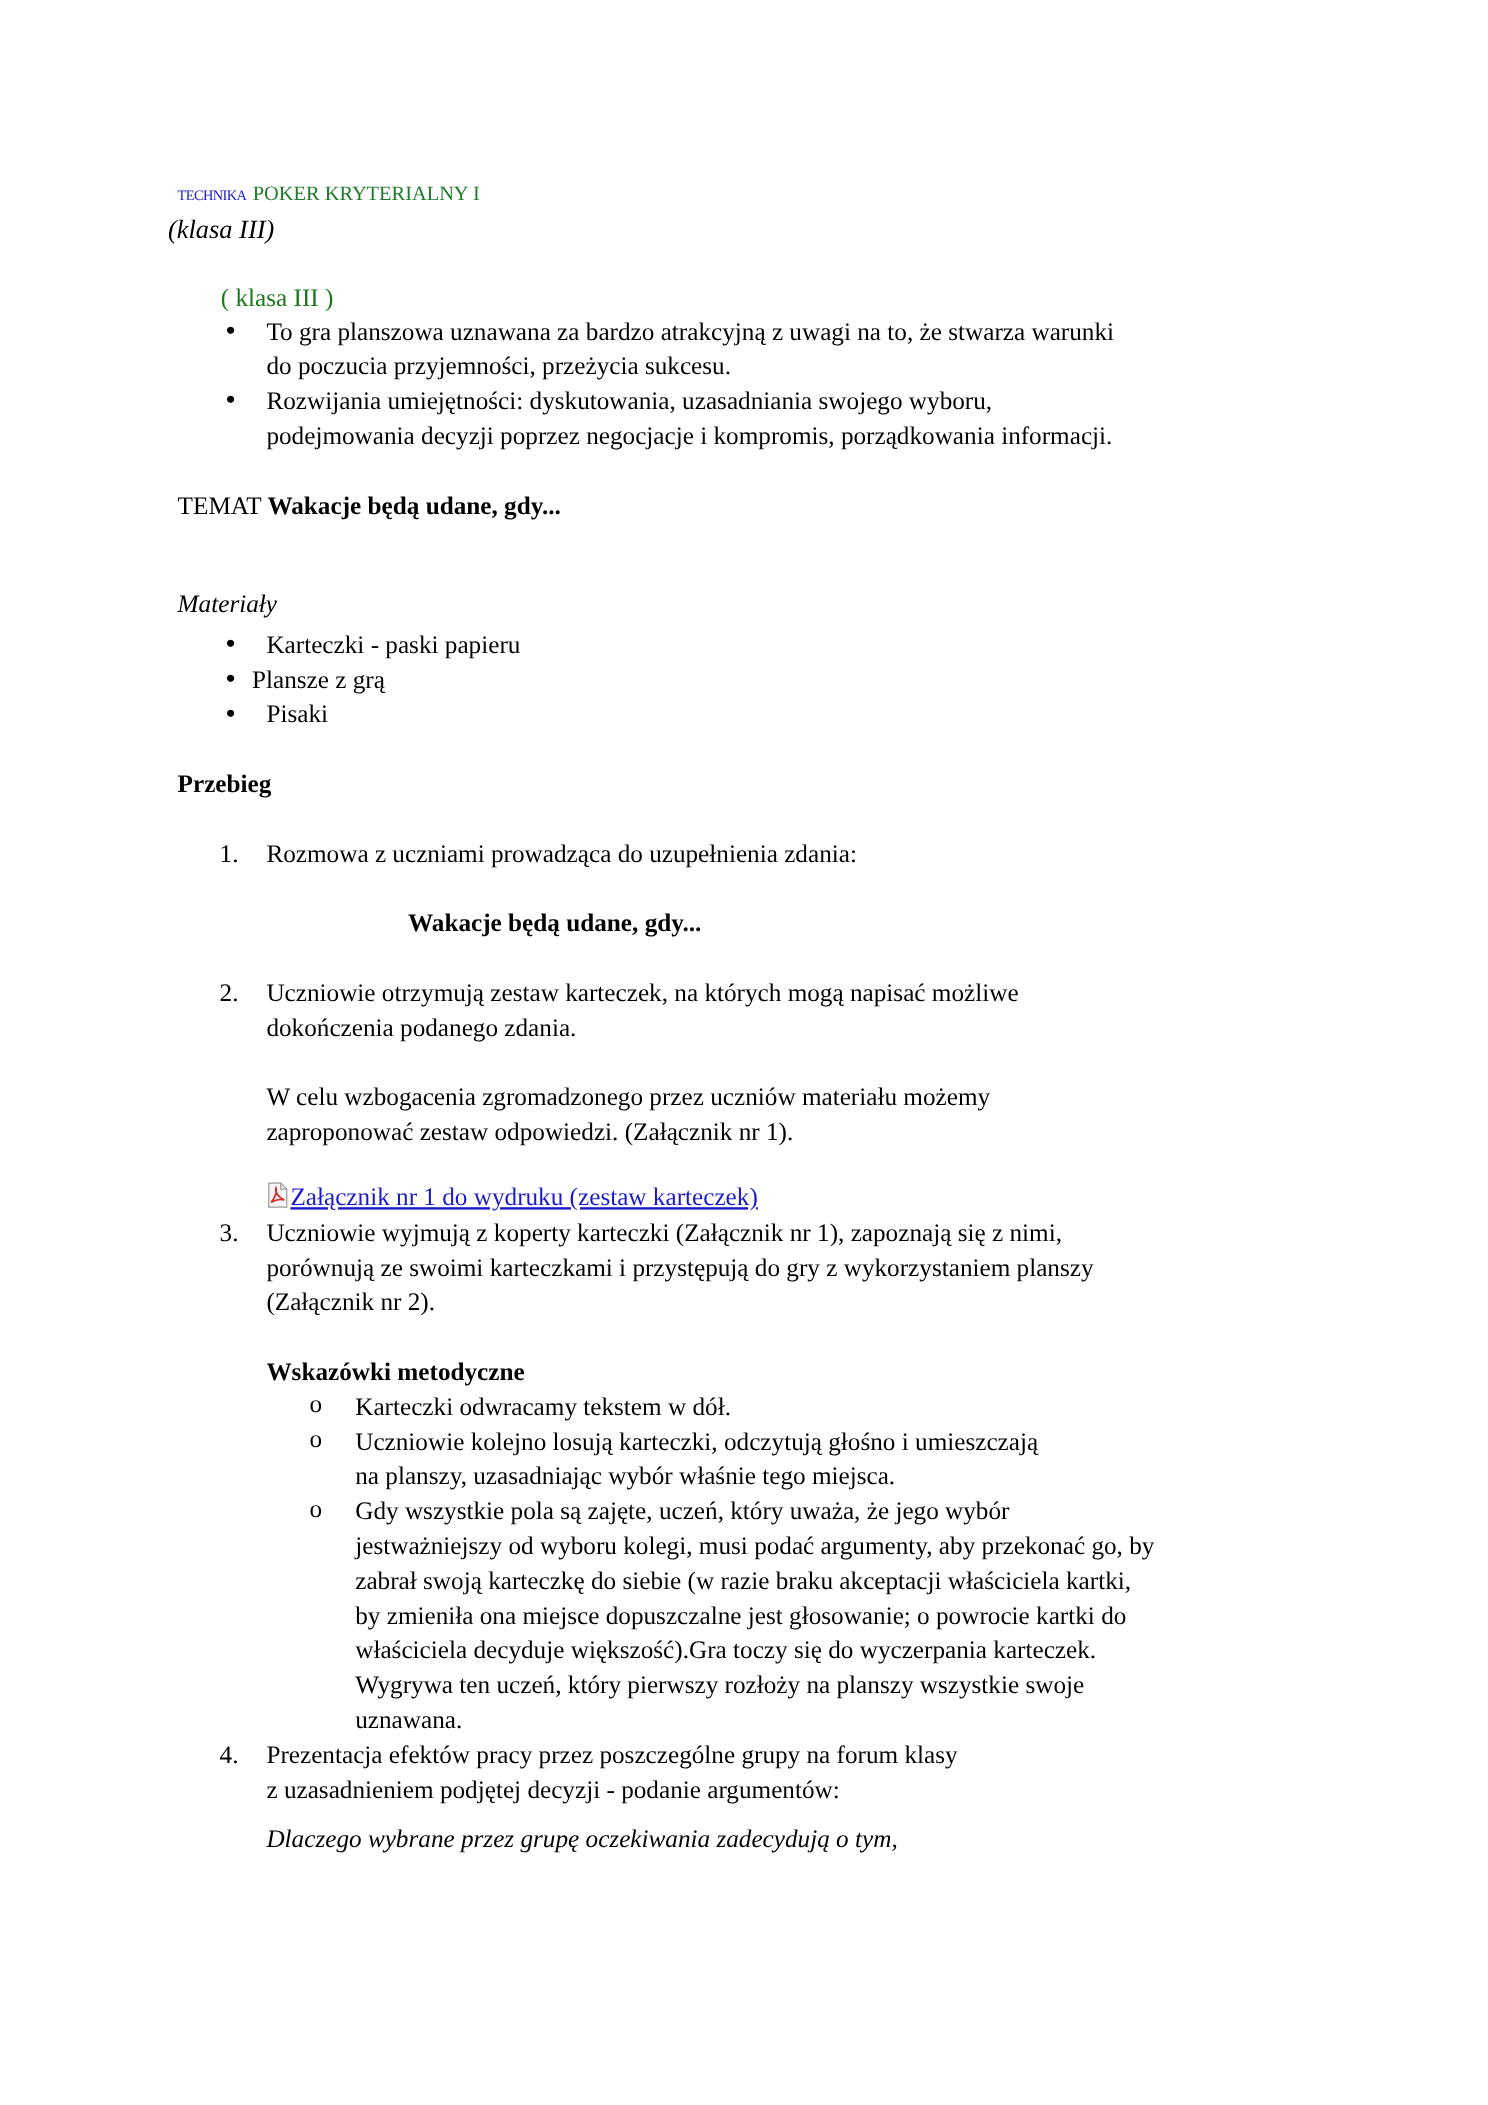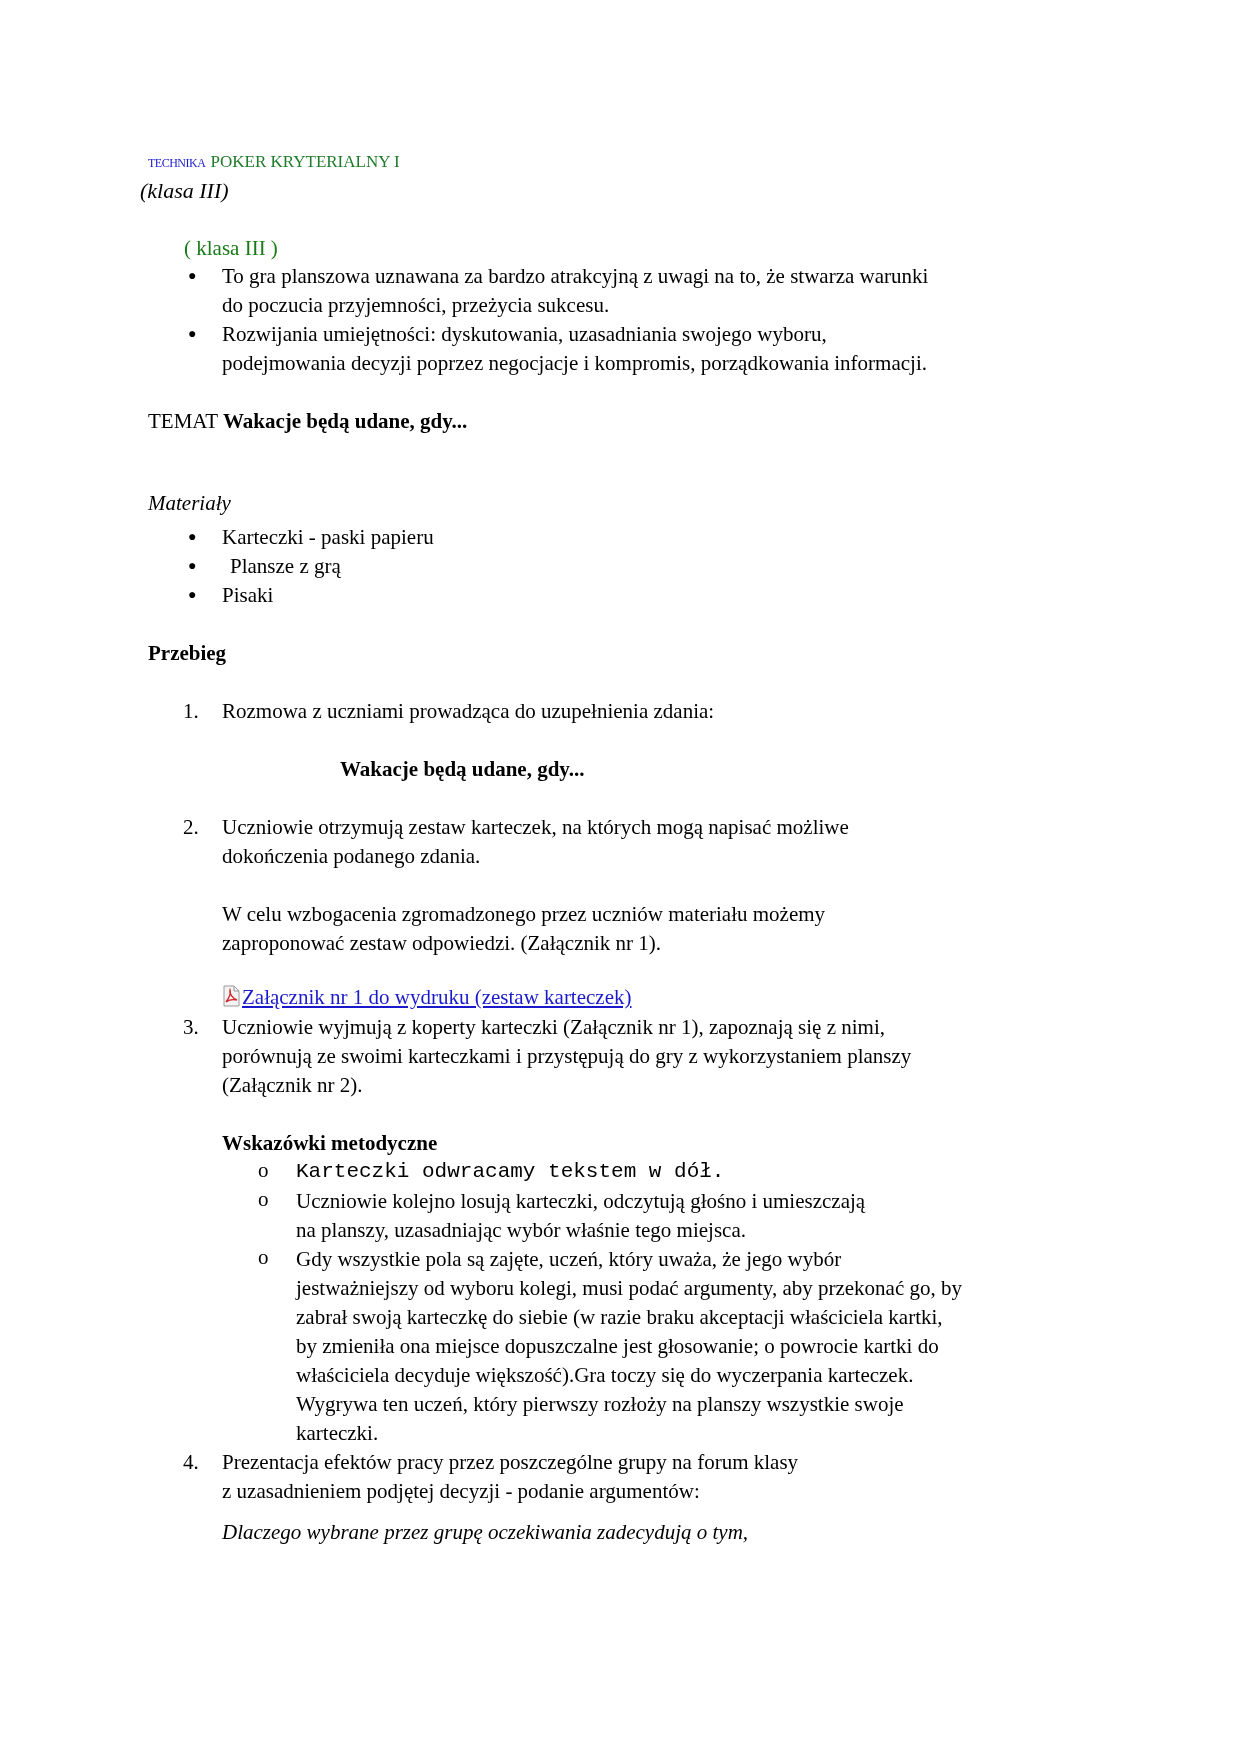--- a/index.html
+++ b/index.html
@@ -48,21 +48,21 @@
   <div class="abs" style="left:148px; top:409px;">
     <span>TEMAT</span>
     <span class="bold">Wakacje będą udane, gdy...</span>
   </div>
 
   <div class="abs italic" style="left:148px; top:467px;margin-top:24px;">Materiały</div>
   <div>
     <span class="bullet" style="left:188px; top:529px;">●</span>
     <div class="abs" style="left:222px; top:525px;">Karteczki - paski papieru</div>
     <span class="bullet" style="left:188px; top:558px;">●</span>
-    <div class="abs" style="left:230px; top:554px;">Plansze z grą</div>
+    <div class="abs" style="left:210px; top:554px;">Plansze z grą</div>
     <span class="bullet" style="left:188px; top:587px;">●</span>
     <div class="abs" style="left:222px; top:583px;">Pisaki</div>
   </div>
 
   <div class="abs bold" style="left:148px; top:641px;">Przebieg</div>
 
   <span class="num" style="left:183px; top:699px;">1.</span>
   <div class="abs" style="left:222px; top:699px;">Rozmowa z uczniami prowadząca do uzupełnienia zdania:</div>
   <div class="abs bold" style="left:340px; top:757px;">Wakacje będą udane, gdy...</div>
 
@@ -84,34 +84,34 @@
 
   <span class="num" style="left:183px; top:1015px;">3.</span>
   <div class="abs" style="left:222px; top:1015px;">Uczniowie wyjmują z koperty karteczki (Załącznik nr 1), zapoznają się z nimi,</div>
   <div class="abs" style="left:222px; top:1044px;">porównują ze swoimi karteczkami i przystępują do gry z wykorzystaniem planszy</div>
   <div class="abs" style="left:222px; top:1073px;">(Załącznik nr 2).</div>
 
   <div class="abs bold" style="left:222px; top:1131px;">Wskazówki metodyczne</div>
 
   <div>
     <span class="num" style="left:258px; top:1158px;">o</span>
-    <div class="abs" style="left:296px; top:1160px;font-family:Liberation Mono, monospace;">Karteczki odwracamy tekstem w dół.</div>
+    <div class="abs" style="left:296px; top:1160px;">Karteczki odwracamy tekstem w dół.</div>
 
     <span class="num" style="left:258px; top:1187px;">o</span>
     <div class="abs" style="left:296px; top:1189px;">Uczniowie kolejno losują karteczki, odczytują głośno i umieszczają</div>
     <div class="abs" style="left:296px; top:1218px;">na planszy, uzasadniając wybór właśnie tego miejsca.</div>
 
     <span class="num" style="left:258px; top:1245px;">o</span>
     <div class="abs" style="left:296px; top:1247px;">Gdy wszystkie pola są zajęte, uczeń, który uważa, że jego wybór</div>
     <div class="abs" style="left:296px; top:1276px;">jestważniejszy od wyboru kolegi, musi podać argumenty, aby przekonać go, by</div>
     <div class="abs" style="left:296px; top:1305px;">zabrał swoją karteczkę do siebie (w razie braku akceptacji właściciela kartki,</div>
     <div class="abs" style="left:296px; top:1334px;">by zmieniła ona miejsce dopuszczalne jest głosowanie; o powrocie kartki do</div>
     <div class="abs" style="left:296px; top:1363px;">właściciela decyduje większość).Gra toczy się do wyczerpania karteczek.</div>
     <div class="abs" style="left:296px; top:1392px;">Wygrywa ten uczeń, który pierwszy rozłoży na planszy wszystkie swoje</div>
-    <div class="abs" style="left:296px; top:1421px;">karteczki.</div>
+    <div class="abs" style="left:296px; top:1421px;">uznawana.</div>
   </div>
 
   <span class="num" style="left:183px; top:1450px;">4.</span>
   <div class="abs" style="left:222px; top:1450px;">Prezentacja efektów pracy przez poszczególne grupy na forum klasy</div>
   <div class="abs" style="left:222px; top:1479px;">z uzasadnieniem podjętej decyzji - podanie argumentów:</div>
   <div class="abs italic" style="left:222px; top:1520px;">Dlaczego wybrane przez grupę oczekiwania zadecydują o tym,</div>
 
 </div>
 
 </body></html>

